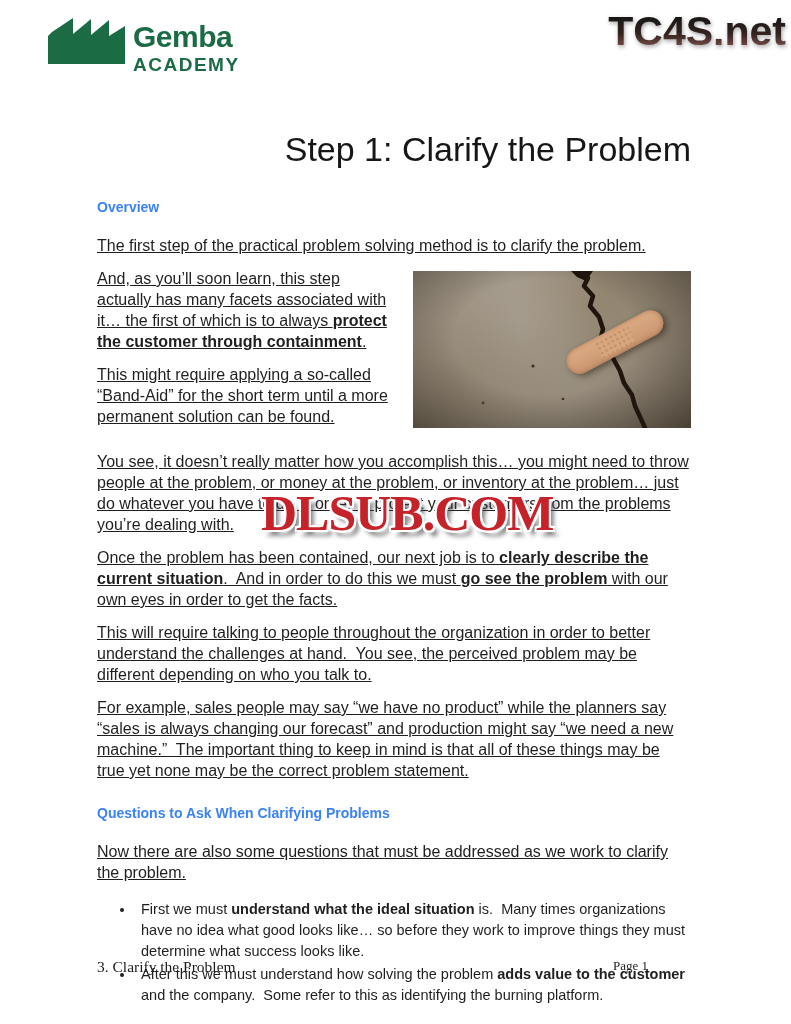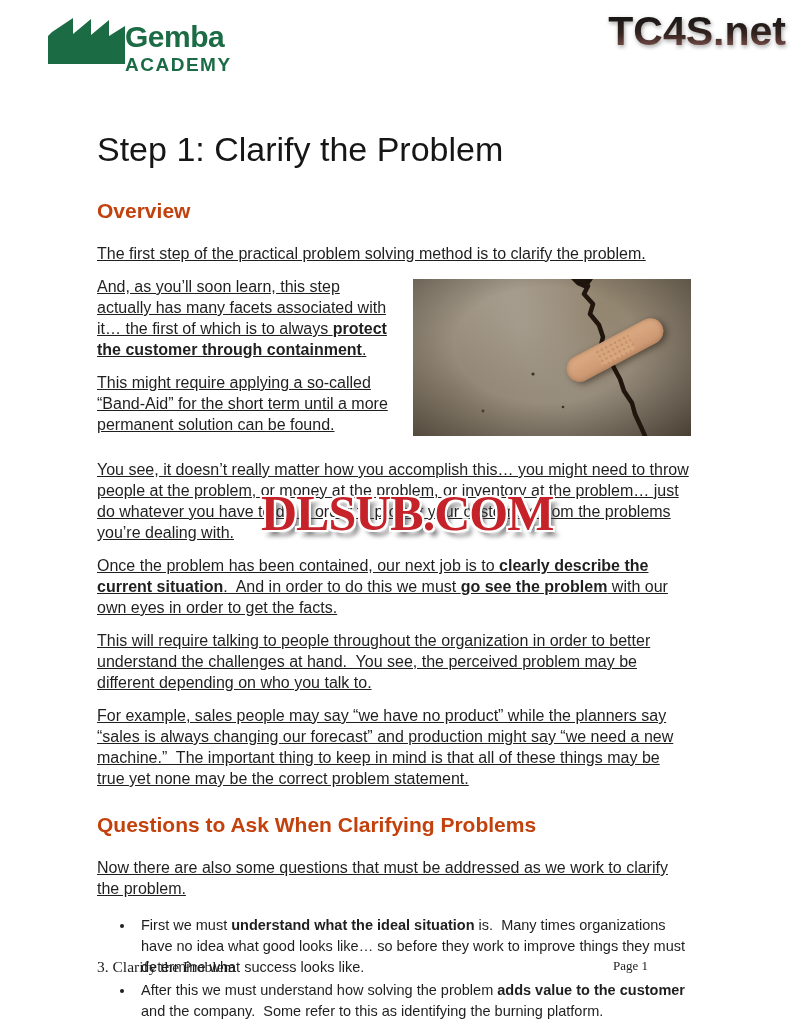--- a/index.html
+++ b/index.html
@@ -5,21 +5,21 @@
   * { margin:0; padding:0; box-sizing:border-box; }
   html,body { background:#e8e8e8; }
   .page {
     position:relative; width:791px; height:1024px; margin:0 auto;
     background:#ffffff; overflow:hidden;
     font-family:"Liberation Sans", sans-serif; color:#1f1f1f;
   }
   .b { font-weight:bold; }
 
   
-  .logo { position:absolute; left:48px; top:14px; display:flex; align-items:flex-start; gap:0; }
+  .logo { position:absolute; left:48px; top:14px; display:flex; align-items:flex-start; gap:8px; }
   .logo svg { display:block; }
   .logo-text { display:flex; flex-direction:column; line-height:1; margin-top:8px; }
   .logo-name { font-size:30px; font-weight:bold; color:#1b6b45; letter-spacing:-0.5px; }
   .logo-sub  { font-size:19px; font-weight:bold; color:#1b6b45; letter-spacing:1.5px; margin-top:3px; }
 
   
   .wm-top {
     position:absolute; top:8px; right:5px;
     font-size:41px; font-weight:bold; letter-spacing:0px;
     background:linear-gradient(#151515 15%, #33231f 55%, #96605a 95%);
@@ -38,23 +38,23 @@
   .wm-bottom {
     position:absolute; left:472px; top:1031px;
     font-size:31px; font-weight:bold; letter-spacing:0.5px; white-space:nowrap;
     color:#d15459;
     -webkit-text-stroke:1.4px #43121a;
     text-shadow: 0 0 3px #fff, 0 0 6px #ffffff, 3px 4px 4px rgba(0,0,0,0.35);
   }
 
   
   .content { position:absolute; left:97px; top:130px; width:594px; }
-  h1.title { font-size:34px; font-weight:normal; color:#161616; text-align:left;
+  h1.title { font-size:34px; font-weight:normal; color:#161616; text-align:right;
              letter-spacing:0px; margin-bottom:30px; }
-  h2.green { font-size:21px; font-weight:bold; color:#c2410c; margin-bottom:20px; }
+  h2.green { font-size:14px; font-weight:bold; color:#3b82f6; margin-bottom:20px; }
   h2.green.second { margin-top:24px; }
   p.body { font-size:16px; line-height:21px; margin-bottom:12px;text-decoration:underline; }
 
   .media-row { display:flex; gap:20px; margin-bottom:12px; }
   .media-row .texts { flex:1; min-width:0; }
 
   
   .photo {
     position:relative; flex:none; width:278px; height:157px; margin-top:3px; overflow:hidden;
     background:

